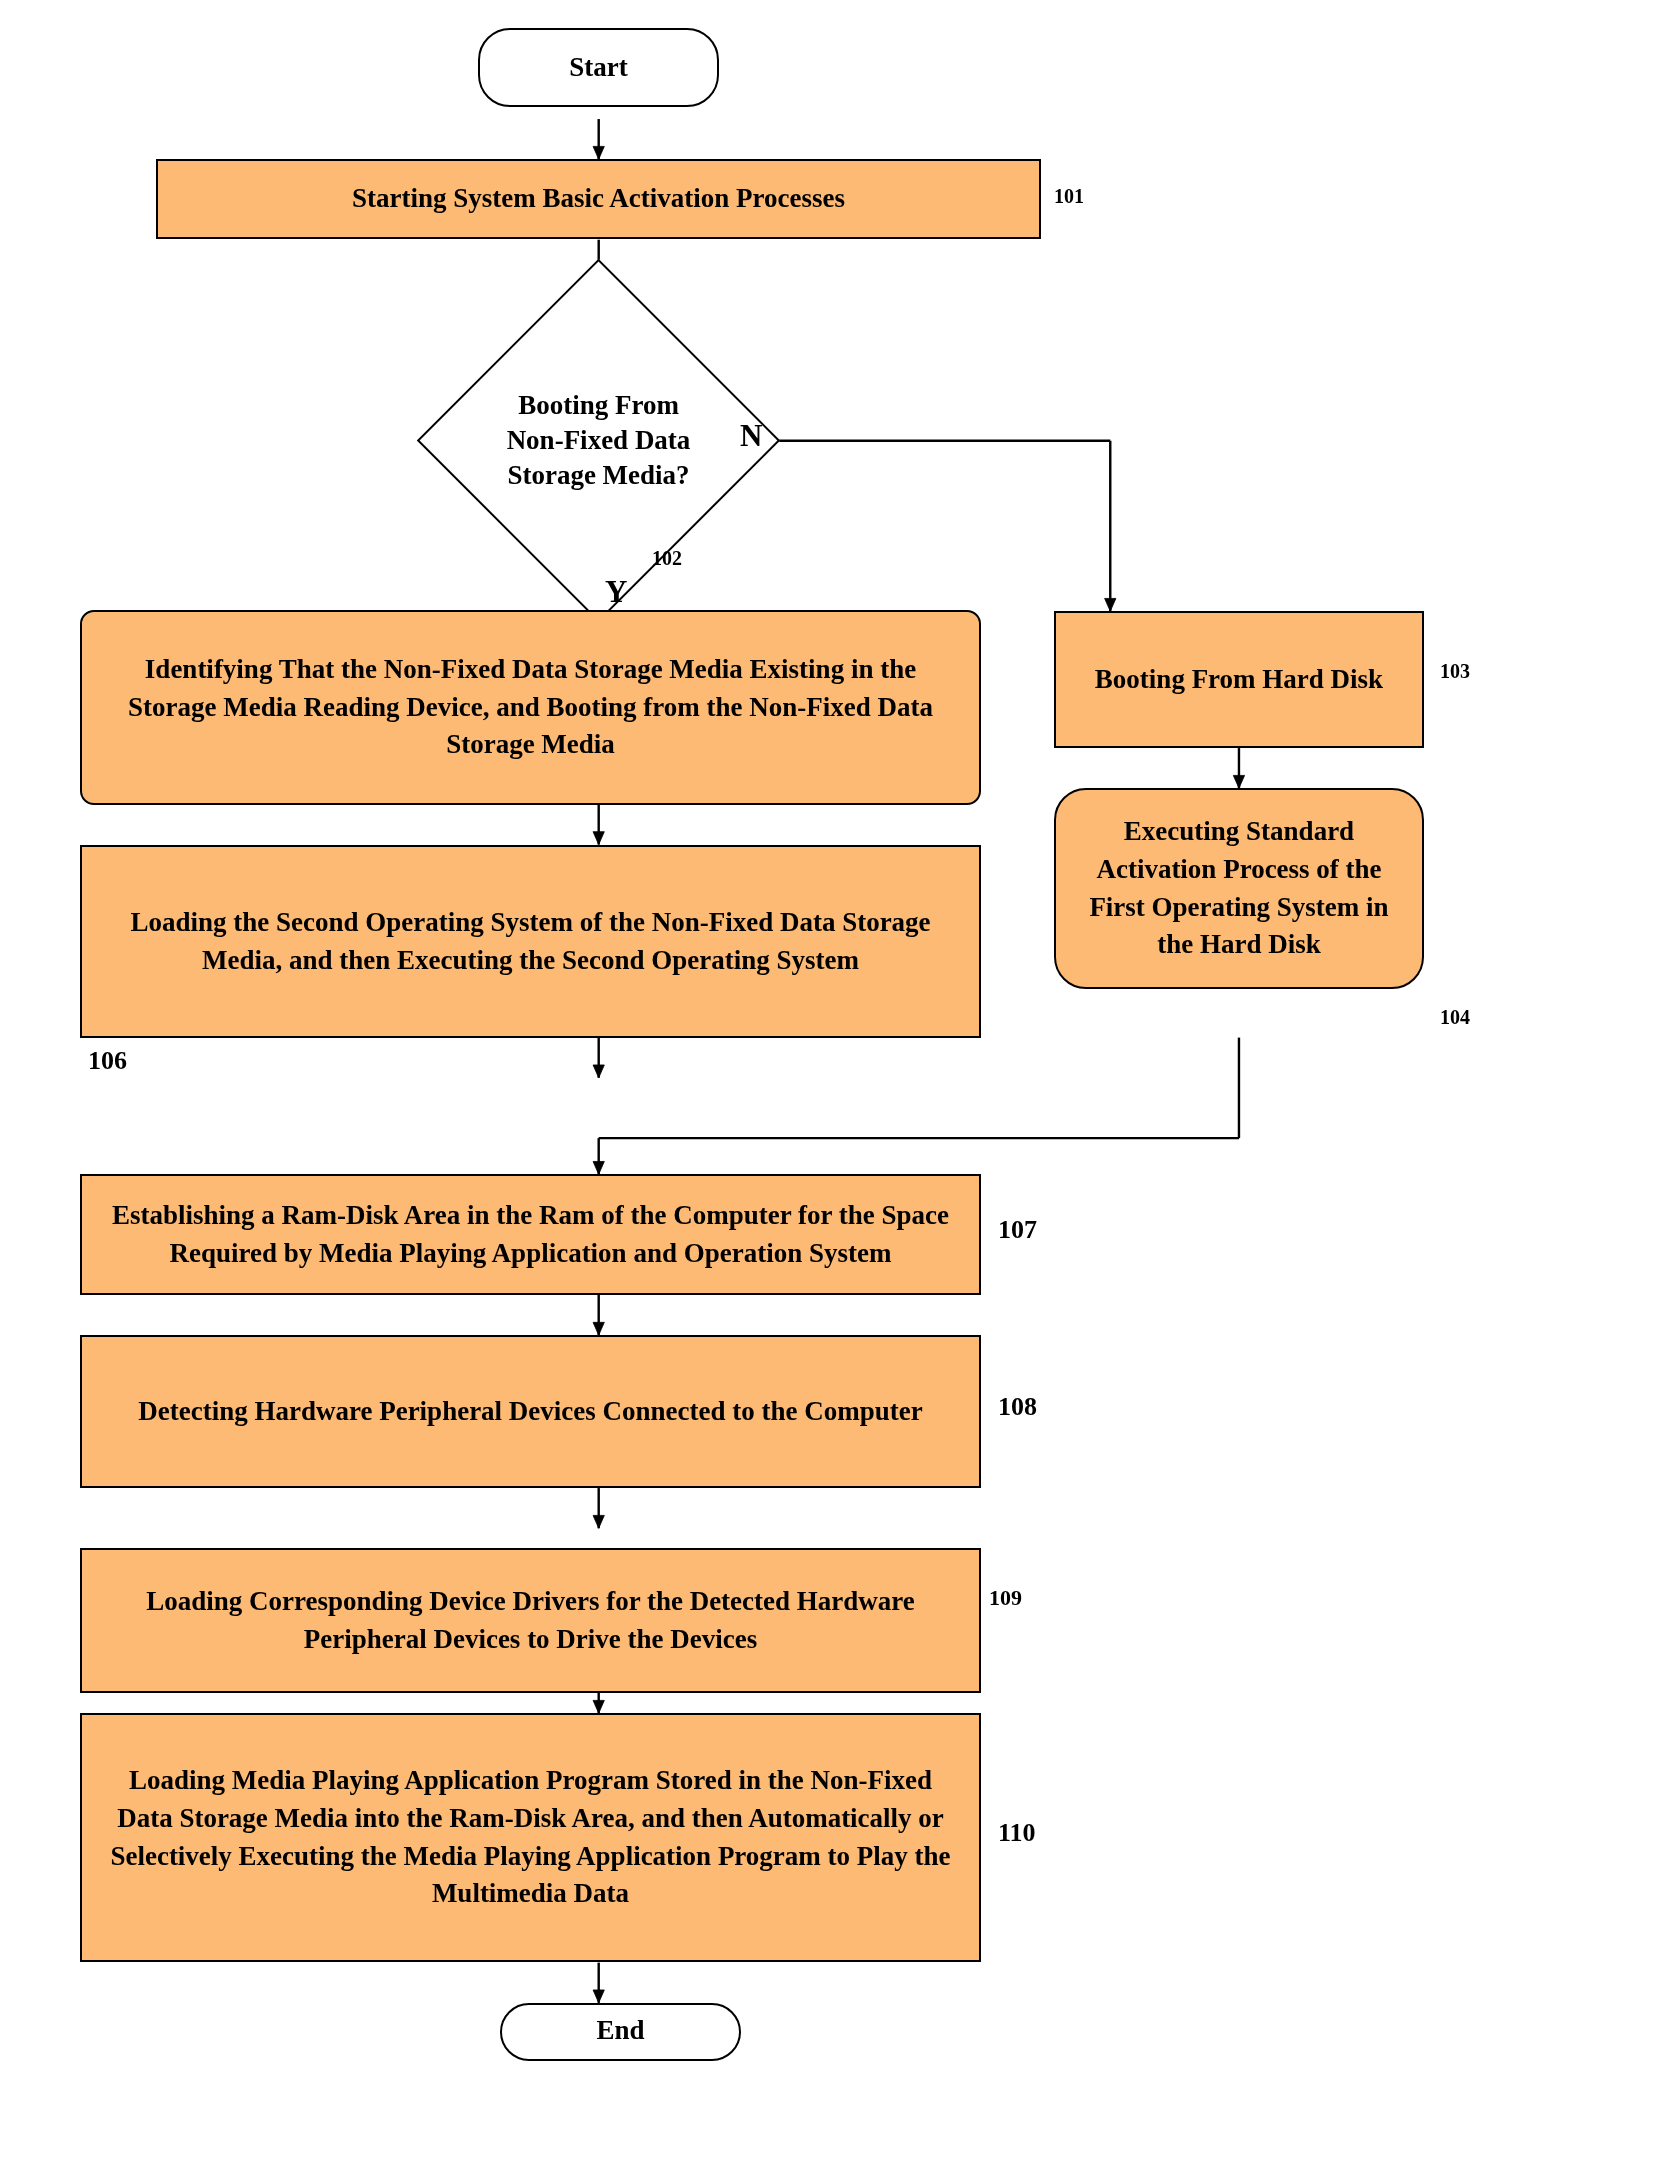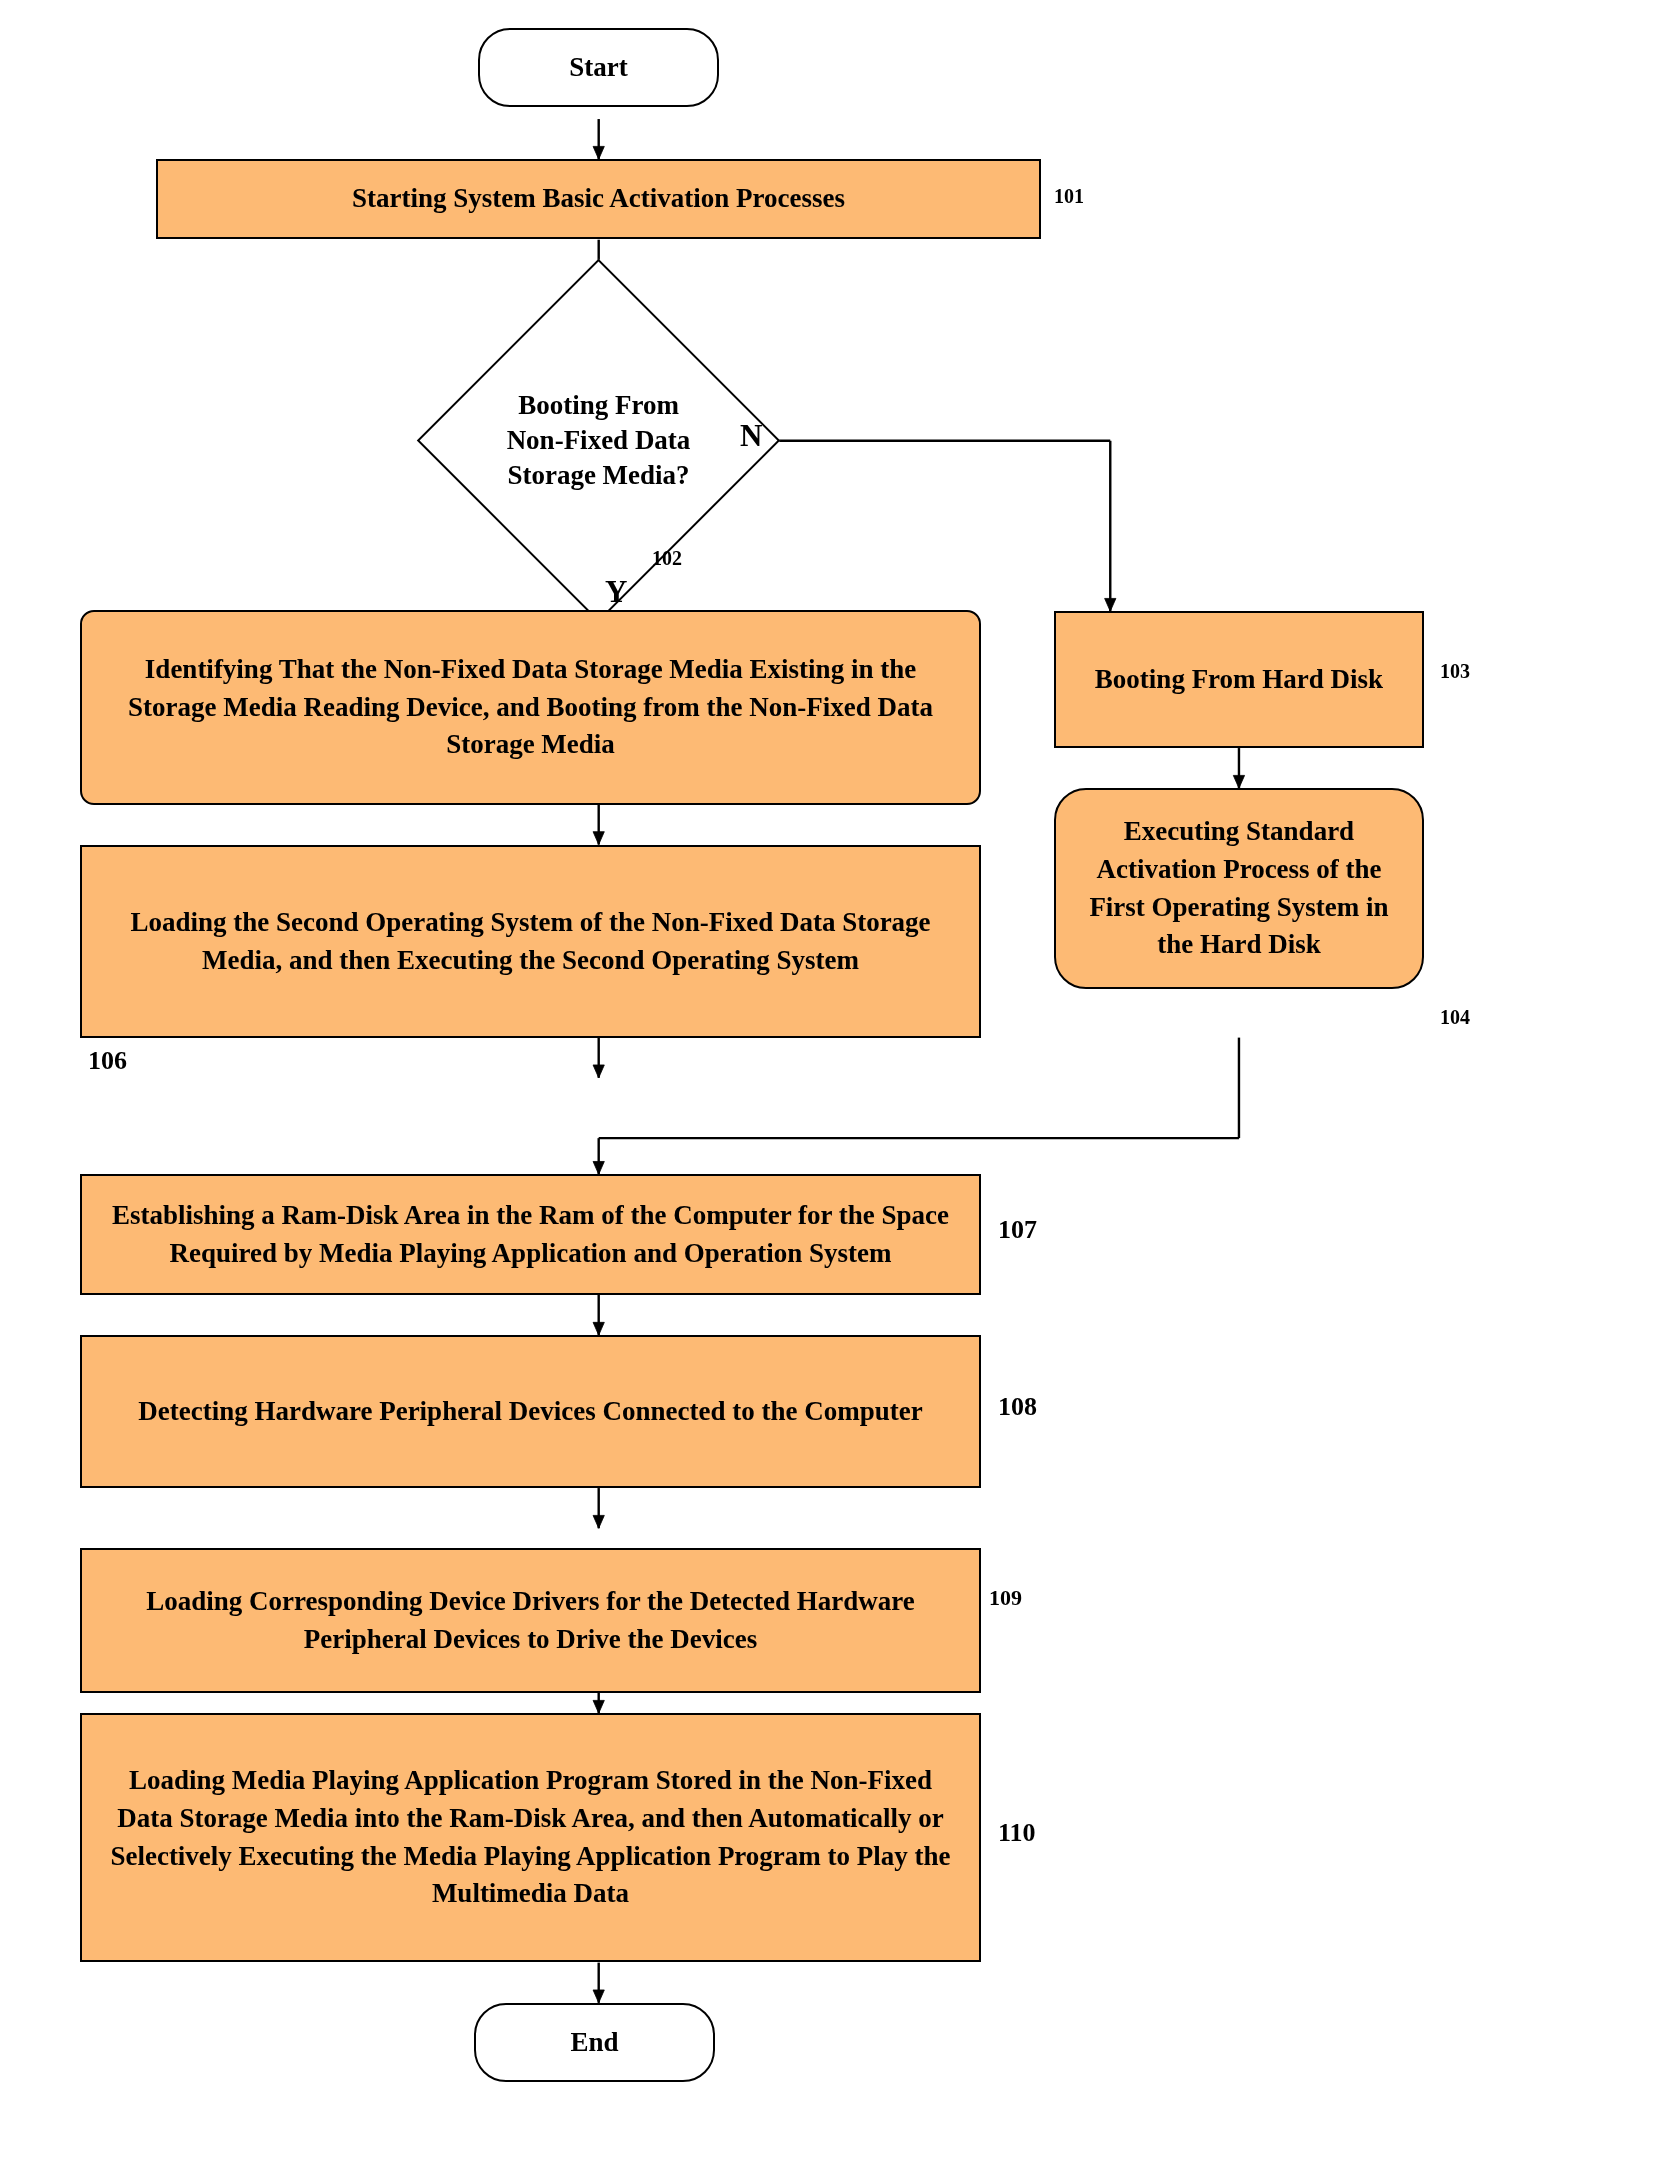--- a/index.html
+++ b/index.html
@@ -186,18 +186,18 @@
   <div class="shape rect" style="left:80px; top:1528px; width:901px; height:145px;margin-top:20px;">
     <span class="shape-text">Loading Corresponding Device Drivers for the Detected Hardware Peripheral Devices to Drive the Devices</span>
   </div>
   <span class="label" style="left:945px; top:1585px; font-size:22px;margin-left:44px;">109</span>
 
   <div class="shape rect" style="left:80px; top:1713px; width:901px; height:249px;">
     <span class="shape-text">Loading Media Playing Application Program Stored in the Non-Fixed Data Storage Media into the Ram-Disk Area, and then Automatically or Selectively Executing the Media Playing Application Program to Play the Multimedia Data</span>
   </div>
   <span class="label" style="left:998px; top:1818px; font-size:26px;">110</span>
 
-  <div class="shape rounded-rect" style="left:474px; top:2003px; width:241px; height:79px;">
+  <div class="shape rounded-rect" style="left:500px; top:2003px; width:241px; height:58px;align-items:flex-end;">
     <span class="shape-text">End</span>
   </div>
 
 </div>
 
 
 </body></html>

